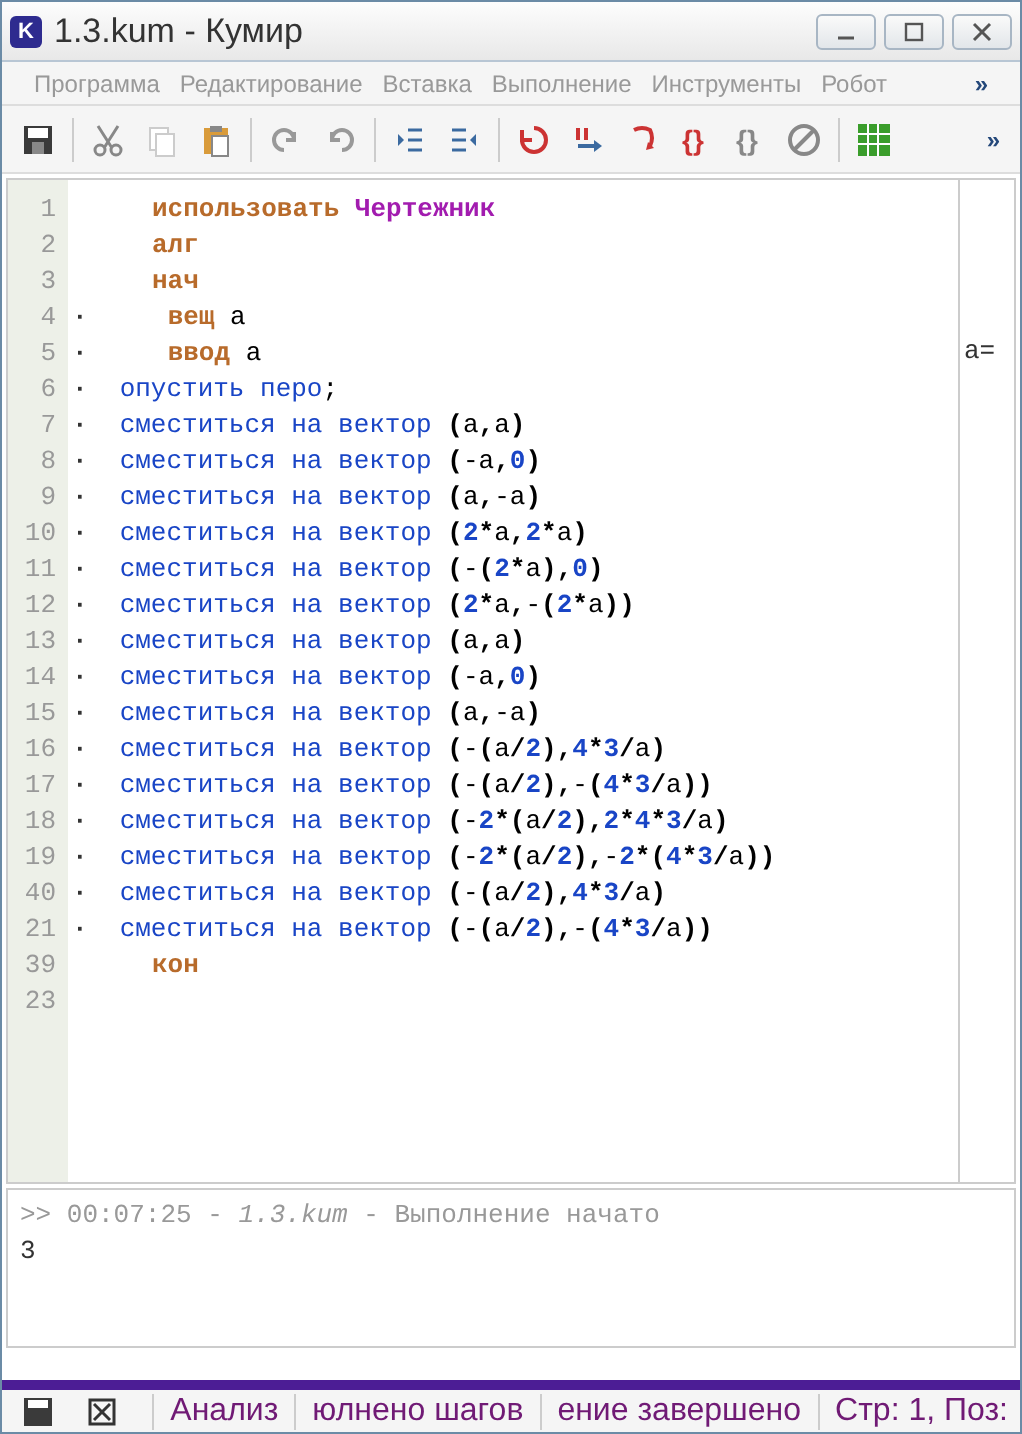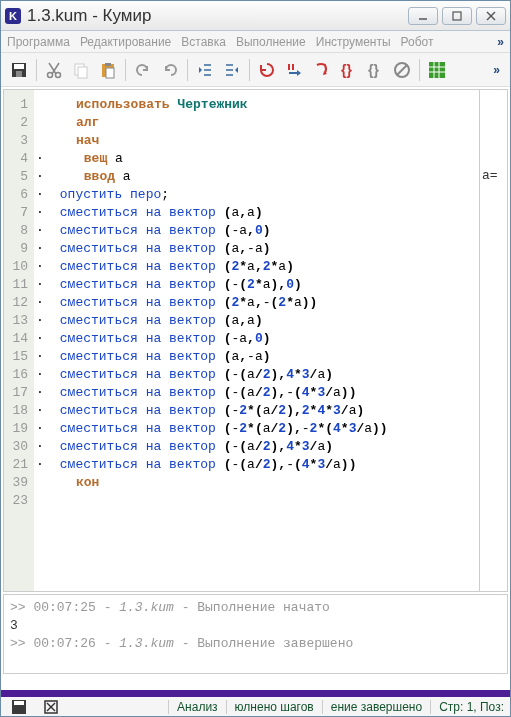--- a/index.html
+++ b/index.html
@@ -4,47 +4,47 @@
 <style>
   * { box-sizing: border-box; margin: 0; padding: 0; }
   body { width: 511px; height: 717px; font-family: "Segoe UI", Tahoma, sans-serif; font-size: 12px; background: #fff; overflow: hidden; display: flex; flex-direction: column; border: 1px solid #6b8ba6; }
   
   .titlebar { height: 30px; background: linear-gradient(#fdfdfd,#e8e8e8); border-bottom: 1px solid #b8c6d4; display: flex; align-items: center; padding: 0 4px; gap: 6px; }
   .app-icon { width: 16px; height: 16px; background:#2e2b8f; border-radius:3px; color:#fff; font-weight:bold; font-size:11px; display:flex; align-items:center; justify-content:center; }
   .title-text { flex: 1; font-size: 17px; color:#333; }
   .winbtns { display:flex; gap:4px; }
   .winbtn { width:30px; height:18px; border:1px solid #a8b6c4; border-radius:3px; background:linear-gradient(#fafafa,#e2e6ea); display:flex; align-items:center; justify-content:center; font-size:10px; color:#555; cursor:pointer;}
   
-  .menubar { height:22px; background:#f5f5f5; border-bottom:1px solid #ddd; display:flex; align-items:center; padding:0 6px; gap:10px; color:#999; font-size:12px; }
+  .menubar { height:22px; background:#f5f5f5; border-bottom:1px solid #ddd; display:flex; align-items:center; padding:0 16px; gap:10px; color:#999; font-size:12px; }
   .menubar span { cursor:pointer; }
   .menu-more { margin-left:auto; color:#24487a; font-weight:bold; }
   
   .toolbar { height:34px; background:#f5f5f5; border-bottom:1px solid #ddd; display:flex; align-items:center; padding:0 6px; gap:3px; }
   .tbtn { width:24px; height:24px; display:flex; align-items:center; justify-content:center; cursor:pointer; border-radius:3px; }
   .tsep { width:1px; height:22px; background:#ccc; margin:0 2px; }
   .tb-more { margin-left:auto; color:#24487a; font-weight:bold; cursor:pointer; padding:0 4px;}
   
   .editor-wrap { flex:1; display:flex; border:1px solid #ccc; margin:2px; min-height:0; }
   .editor-scroll { flex:1; display:flex; overflow-y:auto; background:#fff; font-family: "Courier New", monospace; font-size:13px; }
   .gutter { background:#edf0e8; color:#999; text-align:right; padding:6px 6px 6px 4px; user-select:none; min-width:30px; line-height:18px;}
   .marker-col { background:#fff; padding:6px 2px; line-height:18px; min-width:14px; color:#333; font-weight:bold;}
   .code { padding:6px 4px; line-height:18px; white-space:pre; flex:1; }
   .side { width:28px; border-left:1px solid #ccc; padding:6px 2px; color:#333; font-family:"Courier New",monospace; font-size:13px;}
   
   .tok-kw { color:#b86b2b; font-weight:bold;margin-left:24px; }
-  .tok-lib { color:#0f766e; font-weight:bold; }
+  .tok-lib { color:#a21caf; font-weight:bold; }
   .tok-cmd { color:#1945c6; font-weight:normal; }
   .tok-num { color:#1945c6; font-weight:bold; }
   .tok-sym { color:#000; font-weight:bold;}
   .tok-plain { color:#000; }
   
   .console { height:80px; border:1px solid #ccc; margin:0 2px 16px 2px; padding:4px 6px; font-family:"Courier New",monospace; font-size:13px; color:#999; overflow:hidden; background:#fff; line-height:18px;}
   .console .out { color:#333; }
   
-  .statusbar { height:26px; background:#f5f5f5; border-top:7px solid #4c1d95; display:flex; align-items:center; padding:0 6px; gap:8px; font-size:12px; color:#14532d;}
+  .statusbar { height:26px; background:#f5f5f5; border-top:5px solid #4c1d95; display:flex; align-items:center; padding:0 6px; gap:8px; font-size:16px; color:#701a75;}
   .statusbar .stbtn { width:24px; height:20px; display:flex; align-items:center; justify-content:center; cursor:pointer;}
   .status-text { margin-left:auto; display:flex; gap:8px; align-items:center;}
   .status-text span { border-left:1px solid #ccc; padding-left:8px;}
   
   svg { display:block; }
 </style>
 </head>
 <body>
 
 <div class="titlebar">
@@ -197,21 +197,21 @@
         <div>10</div>
         <div>11</div>
         <div>12</div>
         <div>13</div>
         <div>14</div>
         <div>15</div>
         <div>16</div>
         <div>17</div>
         <div>18</div>
         <div>19</div>
-        <div>30</div>
+        <div>40</div>
         <div>21</div>
         <div>39</div>
         <div>23</div>
       </div>
     <div class="marker-col" id="markers">
         <div>&nbsp;</div>
         <div>&nbsp;</div>
         <div>&nbsp;</div>
         <div>·</div>
         <div>·</div>
@@ -237,21 +237,20 @@
     <div class="code" id="code"><div><span class="tok-kw">использовать</span><span class="tok-plain"> </span><span class="tok-lib">Чертежник</span></div><div><span class="tok-kw">алг</span></div><div><span class="tok-kw">нач</span></div><div><span class="tok-plain"> </span><span class="tok-kw">вещ</span><span class="tok-plain"> a</span></div><div><span class="tok-plain"> </span><span class="tok-kw">ввод</span><span class="tok-plain"> a</span></div><div><span class="tok-plain"> </span><span class="tok-cmd">опустить перо</span><span class="tok-plain">;</span></div><div><span class="tok-plain"> </span><span class="tok-cmd">сместиться на вектор</span><span class="tok-plain"> </span><span class="tok-sym">(</span><span class="tok-plain">a</span><span class="tok-sym">,</span><span class="tok-plain">a</span><span class="tok-sym">)</span></div><div><span class="tok-plain"> </span><span class="tok-cmd">сместиться на вектор</span><span class="tok-plain"> </span><span class="tok-sym">(</span><span class="tok-plain">-a</span><span class="tok-sym">,</span><span class="tok-num">0</span><span class="tok-sym">)</span></div><div><span class="tok-plain"> </span><span class="tok-cmd">сместиться на вектор</span><span class="tok-plain"> </span><span class="tok-sym">(</span><span class="tok-plain">a</span><span class="tok-sym">,</span><span class="tok-plain">-a</span><span class="tok-sym">)</span></div><div><span class="tok-plain"> </span><span class="tok-cmd">сместиться на вектор</span><span class="tok-plain"> </span><span class="tok-sym">(</span><span class="tok-num">2</span><span class="tok-sym">*</span><span class="tok-plain">a</span><span class="tok-sym">,</span><span class="tok-num">2</span><span class="tok-sym">*</span><span class="tok-plain">a</span><span class="tok-sym">)</span></div><div><span class="tok-plain"> </span><span class="tok-cmd">сместиться на вектор</span><span class="tok-plain"> </span><span class="tok-sym">(</span><span class="tok-plain">-</span><span class="tok-sym">(</span><span class="tok-num">2</span><span class="tok-sym">*</span><span class="tok-plain">a</span><span class="tok-sym">)</span><span class="tok-sym">,</span><span class="tok-num">0</span><span class="tok-sym">)</span></div><div><span class="tok-plain"> </span><span class="tok-cmd">сместиться на вектор</span><span class="tok-plain"> </span><span class="tok-sym">(</span><span class="tok-num">2</span><span class="tok-sym">*</span><span class="tok-plain">a</span><span class="tok-sym">,</span><span class="tok-plain">-</span><span class="tok-sym">(</span><span class="tok-num">2</span><span class="tok-sym">*</span><span class="tok-plain">a</span><span class="tok-sym">))</span></div><div><span class="tok-plain"> </span><span class="tok-cmd">сместиться на вектор</span><span class="tok-plain"> </span><span class="tok-sym">(</span><span class="tok-plain">a</span><span class="tok-sym">,</span><span class="tok-plain">a</span><span class="tok-sym">)</span></div><div><span class="tok-plain"> </span><span class="tok-cmd">сместиться на вектор</span><span class="tok-plain"> </span><span class="tok-sym">(</span><span class="tok-plain">-a</span><span class="tok-sym">,</span><span class="tok-num">0</span><span class="tok-sym">)</span></div><div><span class="tok-plain"> </span><span class="tok-cmd">сместиться на вектор</span><span class="tok-plain"> </span><span class="tok-sym">(</span><span class="tok-plain">a</span><span class="tok-sym">,</span><span class="tok-plain">-a</span><span class="tok-sym">)</span></div><div><span class="tok-plain"> </span><span class="tok-cmd">сместиться на вектор</span><span class="tok-plain"> </span><span class="tok-sym">(</span><span class="tok-plain">-</span><span class="tok-sym">(</span><span class="tok-plain">a</span><span class="tok-sym">/</span><span class="tok-num">2</span><span class="tok-sym">)</span><span class="tok-sym">,</span><span class="tok-num">4</span><span class="tok-sym">*</span><span class="tok-num">3</span><span class="tok-sym">/</span><span class="tok-plain">a</span><span class="tok-sym">)</span></div><div><span class="tok-plain"> </span><span class="tok-cmd">сместиться на вектор</span><span class="tok-plain"> </span><span class="tok-sym">(</span><span class="tok-plain">-</span><span class="tok-sym">(</span><span class="tok-plain">a</span><span class="tok-sym">/</span><span class="tok-num">2</span><span class="tok-sym">)</span><span class="tok-sym">,</span><span class="tok-plain">-</span><span class="tok-sym">(</span><span class="tok-num">4</span><span class="tok-sym">*</span><span class="tok-num">3</span><span class="tok-sym">/</span><span class="tok-plain">a</span><span class="tok-sym">))</span></div><div><span class="tok-plain"> </span><span class="tok-cmd">сместиться на вектор</span><span class="tok-plain"> </span><span class="tok-sym">(</span><span class="tok-plain">-</span><span class="tok-num">2</span><span class="tok-sym">*(</span><span class="tok-plain">a</span><span class="tok-sym">/</span><span class="tok-num">2</span><span class="tok-sym">)</span><span class="tok-sym">,</span><span class="tok-num">2</span><span class="tok-sym">*</span><span class="tok-num">4</span><span class="tok-sym">*</span><span class="tok-num">3</span><span class="tok-sym">/</span><span class="tok-plain">a</span><span class="tok-sym">)</span></div><div><span class="tok-plain"> </span><span class="tok-cmd">сместиться на вектор</span><span class="tok-plain"> </span><span class="tok-sym">(</span><span class="tok-plain">-</span><span class="tok-num">2</span><span class="tok-sym">*(</span><span class="tok-plain">a</span><span class="tok-sym">/</span><span class="tok-num">2</span><span class="tok-sym">)</span><span class="tok-sym">,</span><span class="tok-plain">-</span><span class="tok-num">2</span><span class="tok-sym">*(</span><span class="tok-num">4</span><span class="tok-sym">*</span><span class="tok-num">3</span><span class="tok-sym">/</span><span class="tok-plain">a</span><span class="tok-sym">))</span></div><div><span class="tok-plain"> </span><span class="tok-cmd">сместиться на вектор</span><span class="tok-plain"> </span><span class="tok-sym">(</span><span class="tok-plain">-</span><span class="tok-sym">(</span><span class="tok-plain">a</span><span class="tok-sym">/</span><span class="tok-num">2</span><span class="tok-sym">)</span><span class="tok-sym">,</span><span class="tok-num">4</span><span class="tok-sym">*</span><span class="tok-num">3</span><span class="tok-sym">/</span><span class="tok-plain">a</span><span class="tok-sym">)</span></div><div><span class="tok-plain"> </span><span class="tok-cmd">сместиться на вектор</span><span class="tok-plain"> </span><span class="tok-sym">(</span><span class="tok-plain">-</span><span class="tok-sym">(</span><span class="tok-plain">a</span><span class="tok-sym">/</span><span class="tok-num">2</span><span class="tok-sym">)</span><span class="tok-sym">,</span><span class="tok-plain">-</span><span class="tok-sym">(</span><span class="tok-num">4</span><span class="tok-sym">*</span><span class="tok-num">3</span><span class="tok-sym">/</span><span class="tok-plain">a</span><span class="tok-sym">))</span></div><div><span class="tok-kw">кон</span></div><div>&nbsp;</div></div>
   </div>
   <div class="side">
       <div style="margin-top:72px">a=</div>
     </div>
 </div>
 
 <div class="console">
   <div><span>&gt;&gt; </span><span>00:07:25</span><span> - </span><i>1.3.kum</i><span> - Выполнение начато</span></div>
   <div class="out">3</div>
-  <div><span>&gt;&gt; </span><span>00:07:26</span><span> - </span><i>1.3.kum</i><span> - Выполнение завершено</span></div>
 </div>
 
 <div class="statusbar">
   <div class="stbtn">
       <svg width="16" height="16">
         <rect x="1" y="1" width="14" height="14" fill="#3a3a3a"></rect>
         <rect x="3" y="2" width="10" height="4" fill="#fff"></rect>
       </svg>
     </div>
   <div class="stbtn">

